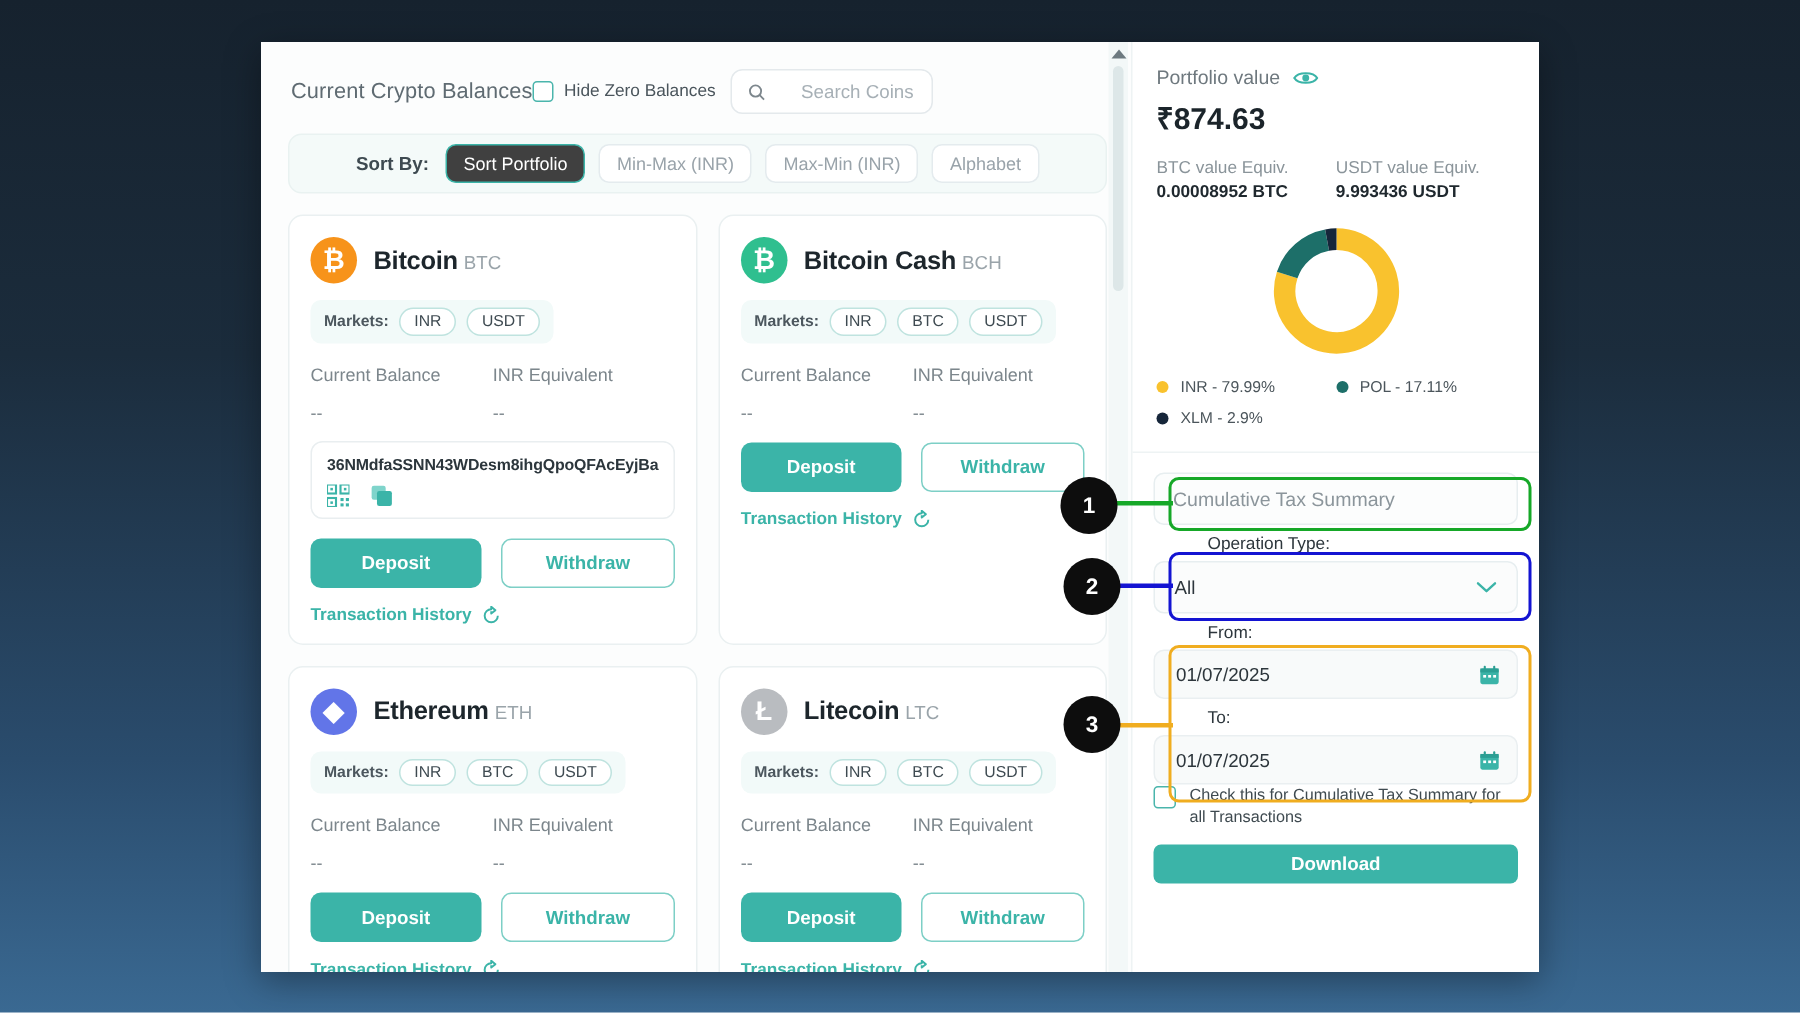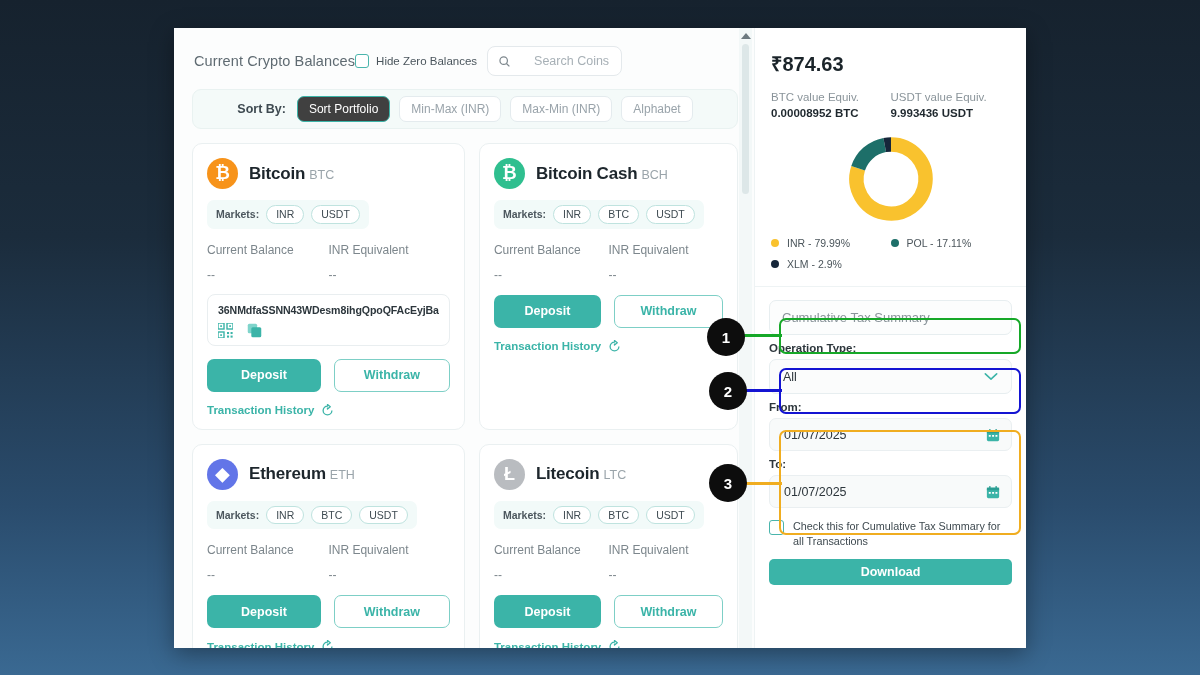--- a/index.html
+++ b/index.html
@@ -160,34 +160,34 @@
   .rc-divider { height: 1px; background: #eef3f4; margin-top: 16px; }
 
   .tax-block { padding: 0 14px; }
   .tax-title-box {
     margin-top: 13px; border: 1px solid #e7eef0; border-radius: 7px;
     background: #fcfdfd; height: 35px; display: flex; align-items: center;
     padding: 0 12px;
     text-align: right;
   }
   .tax-title { font-size: 13px; color: #8b959b; }
-  .field-label { font-size: 11.5px; font-weight: bold; color: #2d363c; margin-top: 7px; }
+  .field-label { font-size: 11.5px; font-weight: normal; color: #2d363c; margin-top: 7px; margin-left: 36px; }
   .select-box {
     margin-top: 5px; border: 1px solid #e7eef0; border-radius: 7px;
     background: #fbfcfc; height: 35px; display: flex; align-items: center;
     justify-content: space-between; padding: 0 13px;
   }
   .select-val { font-size: 12.5px; color: #2d363c; }
   .date-box {
     margin-top: 5px; border: 1px solid #eaeff1; border-radius: 7px;
     background: #f8fafa; height: 33px; display: flex; align-items: center;
     justify-content: space-between; padding: 0 11px 0 14px;
   }
   .date-val { font-size: 12.5px; color: #2d363c; }
-  .chk-row { display: flex; gap: 9px; margin-top: 11px; }
+  .chk-row { display: flex; gap: 9px; }
   .chk-box { width: 15px; height: 15px; border: 1.6px solid #4ab5ac; border-radius: 3px; background: #fff; flex: none; margin-top: 1px; }
   .chk-text { font-size: 10.8px; color: #3f4a50; line-height: 1.35; }
   .dl-btn {
     margin-top: 11px; height: 26px; background: #3bb4a8; border-radius: 5px;
     display: flex; align-items: center; justify-content: center;
     font-size: 12.5px; font-weight: bold; color: #fff;
   }
   .it-card {
     margin-top: 9px; border: 1px solid #eef3f4; border-top: 1px solid #eef3f4;
     border-radius: 8px 8px 0 0; padding: 14px 14px;
@@ -401,20 +401,27 @@
       </div>
 
     <div class="scrollbar">
       <div class="sb-arrow"></div>
       <div class="sb-thumb"></div>
     </div>
   </div>
 
   <div class="right-col">
     <div class="rc-pad">
+      <div class="pv-row">
+        <div class="pv-label">Portfolio value</div>
+        <svg width="17" height="12" viewBox="0 0 20 13">
+          <path d="M1 6.5 C4 1.5, 16 1.5, 19 6.5 C16 11.5, 4 11.5, 1 6.5 Z" fill="none" stroke="#3bb4a8" stroke-width="1.6"></path>
+          <circle cx="10" cy="6.5" r="2.7" fill="#3bb4a8"></circle>
+        </svg>
+      </div>
       <div class="pv-amount">₹874.63</div>
 
       <div class="equiv-row">
         <div class="eq-col">
           <div class="eq-label">BTC value Equiv.</div>
           <div class="eq-val">0.00008952 BTC</div>
         </div>
         <div class="eq-col">
           <div class="eq-label">USDT value Equiv.</div>
           <div class="eq-val">9.993436 USDT</div>

